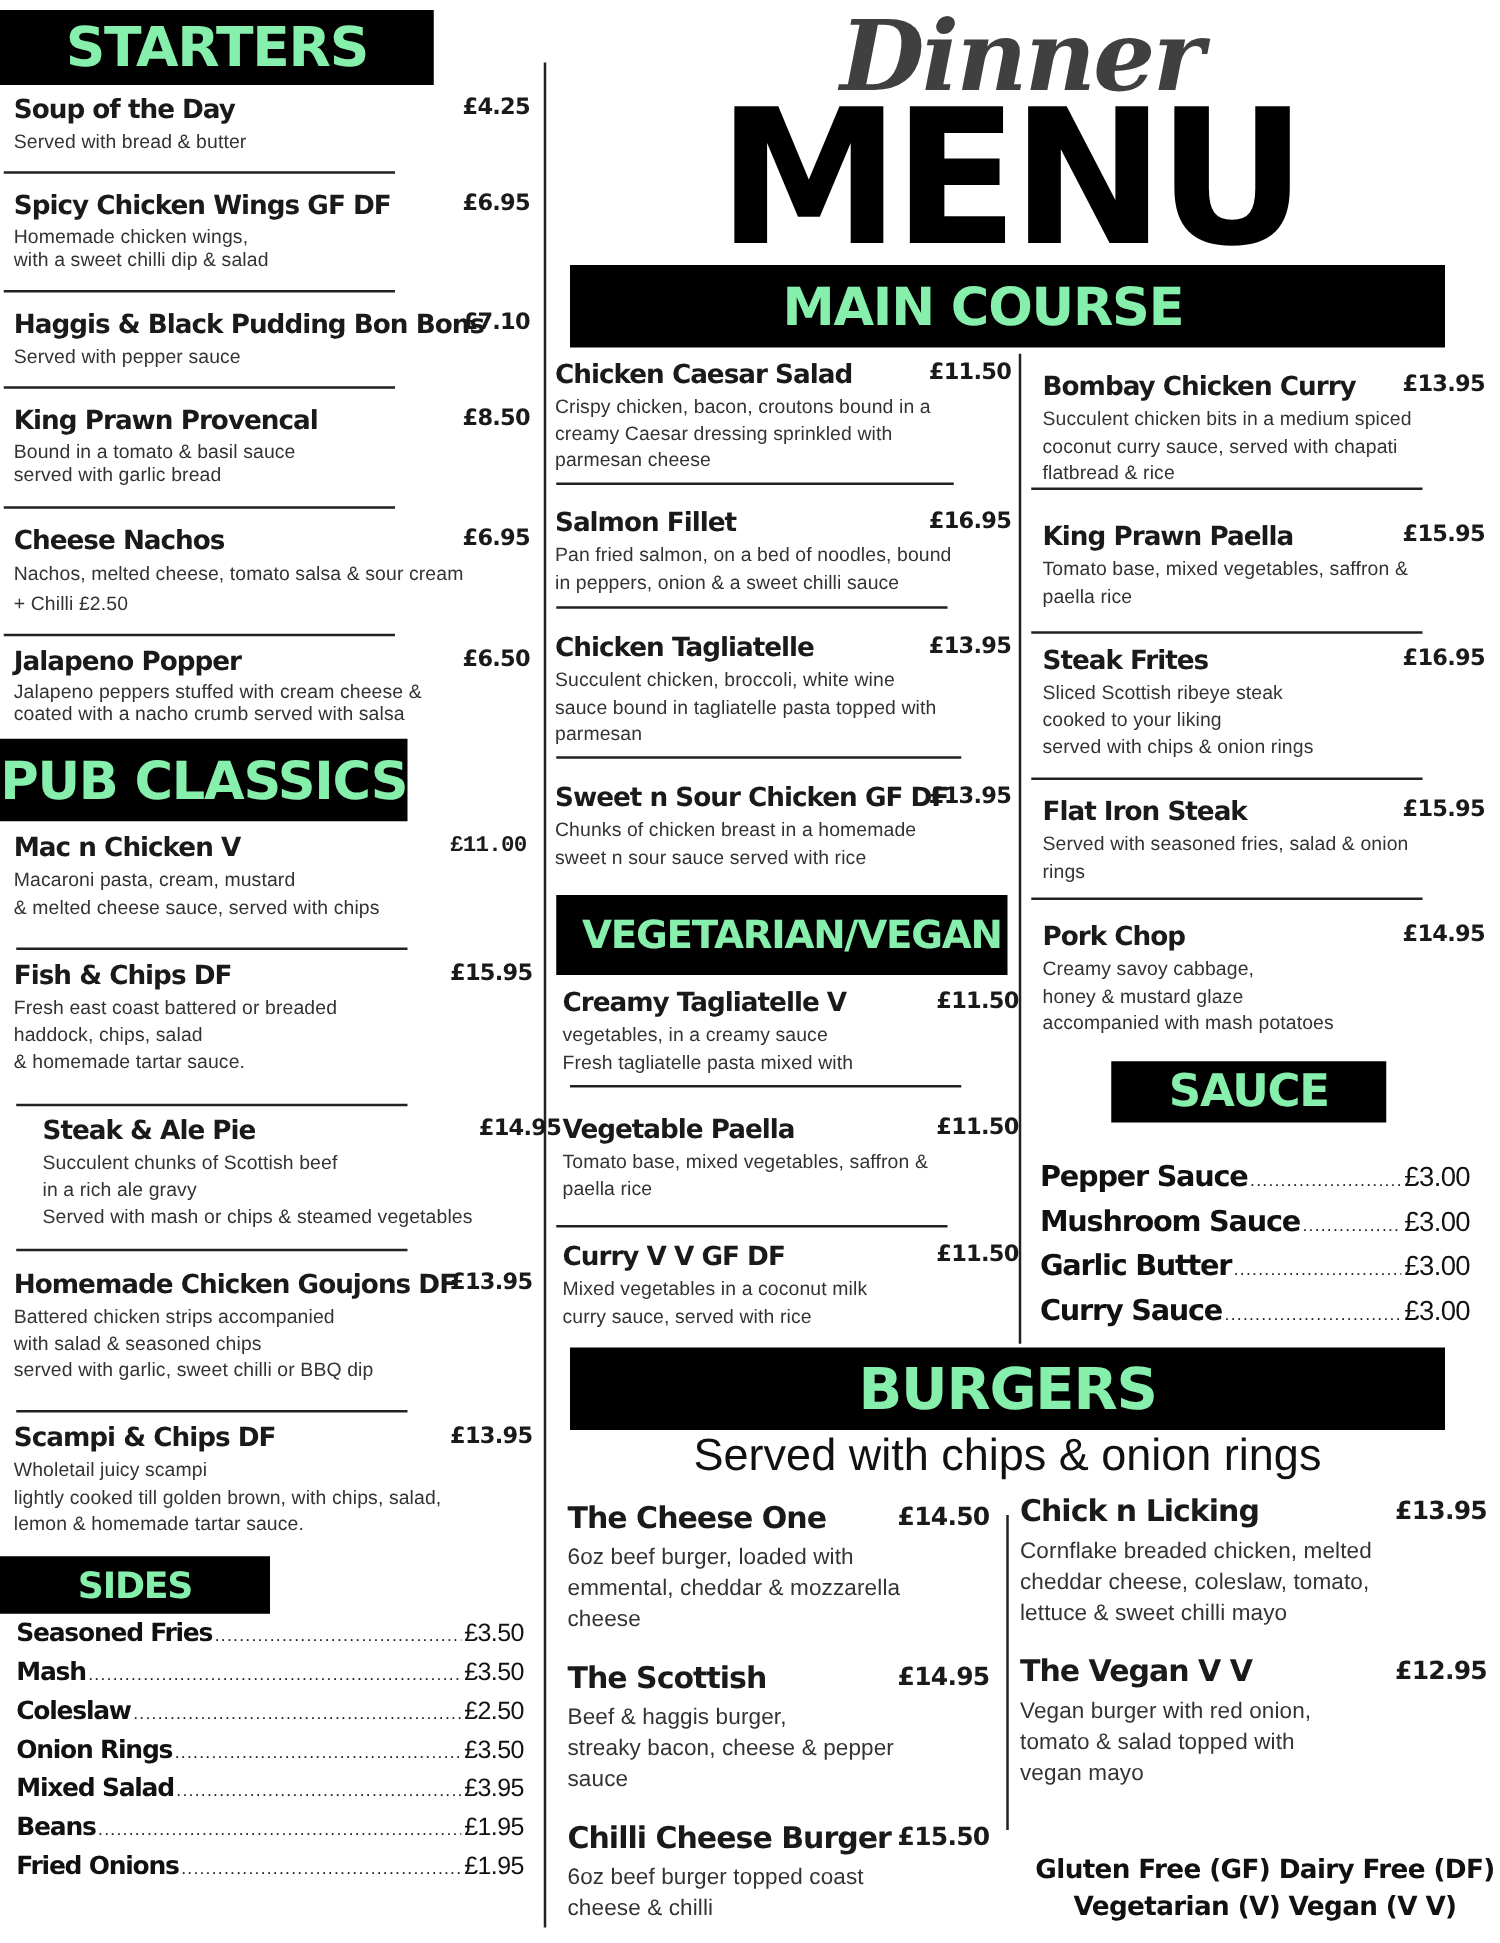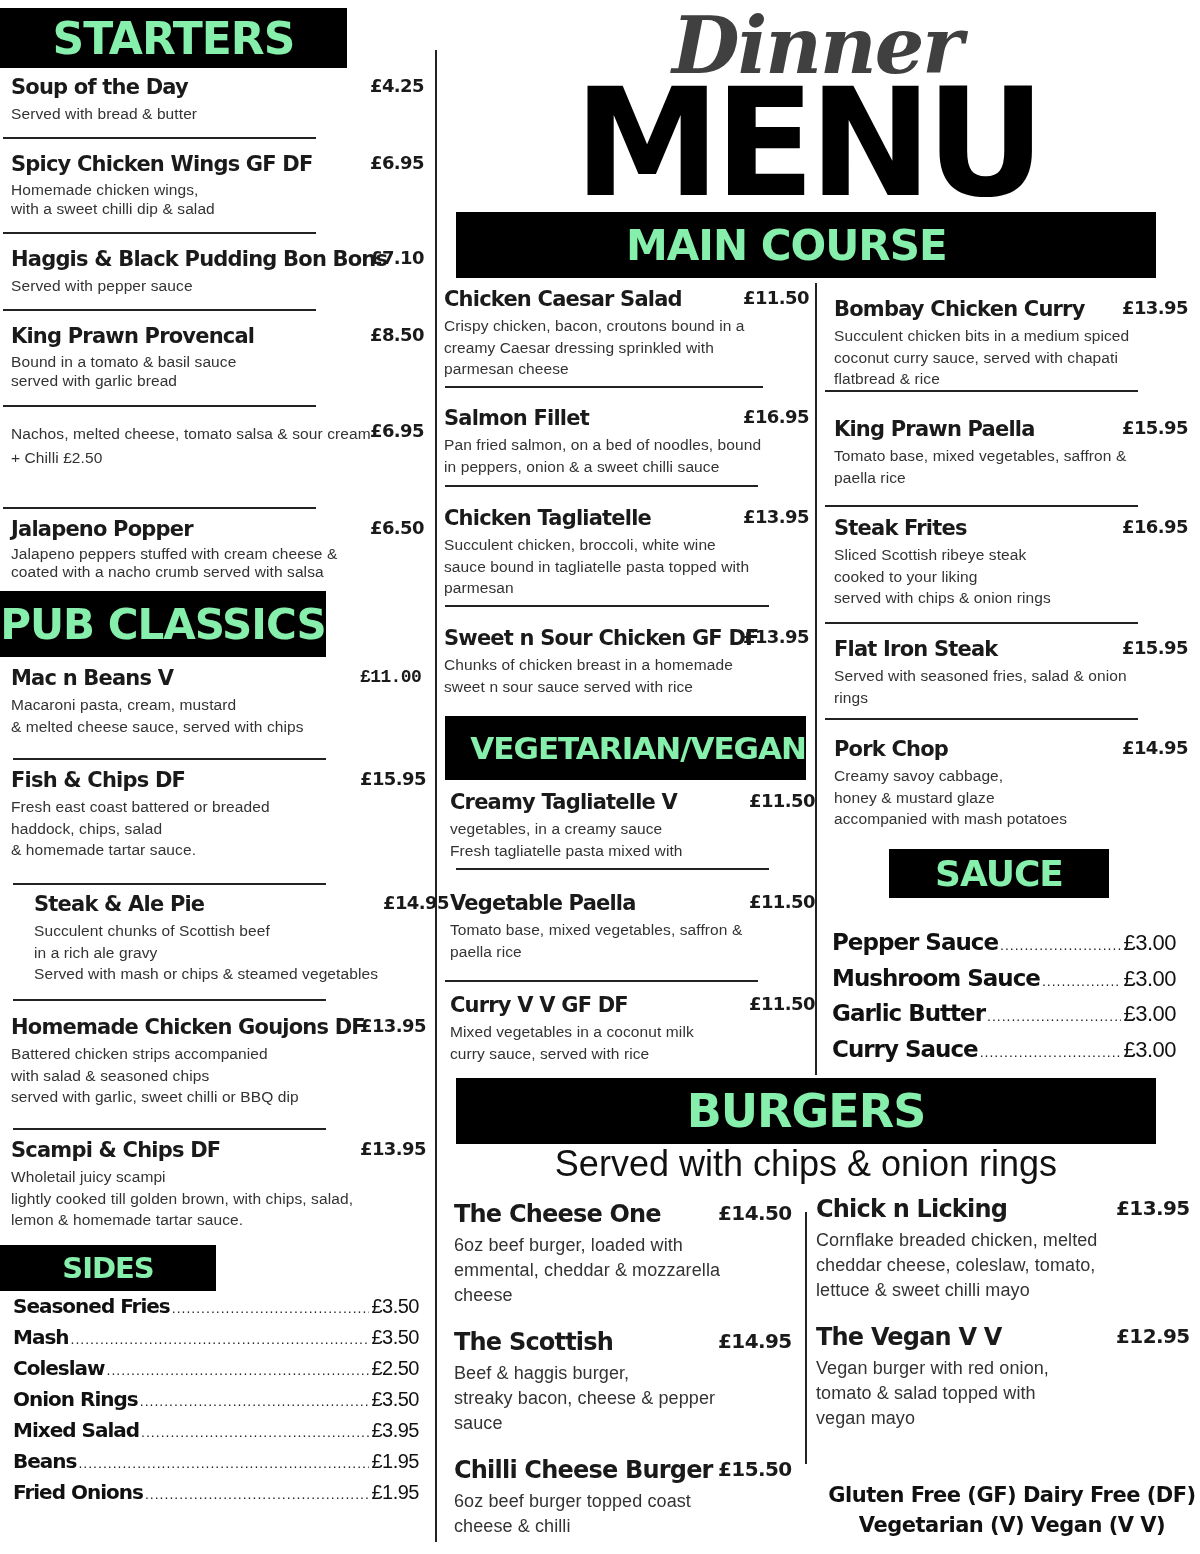--- a/index.html
+++ b/index.html
@@ -117,20 +117,21 @@
   <div class="name">King Prawn Provencal</div>
   <div class="price" style="left:359px;">£8.50</div>
   <div class="desc" style="line-height:19px;">
       <div>Bound in a tomato &amp; basil sauce</div>
       <div>served with garlic bread</div>
     </div>
 </div>
 <div class="hline" style="left:3px; top:405px; width:313px;"></div>
 
 <div class="item" style="left:11px; top:419px; width:410px;">
+  <div class="name">Cheese Nachos</div>
   <div class="price" style="left:359px;">£6.95</div>
   <div class="desc" style="line-height:24px;">
       <div>Nachos, melted cheese, tomato salsa &amp; sour cream</div>
       <div>+ Chilli £2.50</div>
     </div>
 </div>
 <div class="hline" style="left:3px; top:507px; width:313px;"></div>
 
 <div class="item" style="left:11px; top:516px; width:410px;">
   <div class="name">Jalapeno Popper</div>
@@ -139,21 +140,21 @@
       <div>Jalapeno peppers stuffed with cream cheese &amp;</div>
       <div>coated with a nacho crumb served with salsa</div>
     </div>
 </div>
 
 <div class="band" style="left:0; top:591px; width:326px; height:66px; font-size:42px;">
   <span>PUB CLASSICS</span>
 </div>
 
 <div class="item" style="left:11px; top:665px; width:410px;">
-  <div class="name">Mac n Beans V</div>
+  <div class="name">Mac n Chicken V</div>
   <div class="price" style="left:349px;font-family:Liberation Mono, monospace;">£11.00</div>
   <div class="desc">
       <div>Macaroni pasta, cream, mustard</div>
       <div>&amp; melted cheese sauce, served with chips</div>
     </div>
 </div>
 <div class="hline" style="left:13px; top:758px; width:313px;"></div>
 
 <div class="item" style="left:11px; top:767px; width:410px;">
   <div class="name">Fish &amp; Chips DF</div>
@@ -277,21 +278,21 @@
 
 <div class="item" style="left:444px; top:625px; width:360px;">
   <div class="name">Sweet n Sour Chicken GF DF</div>
   <div class="price" style="left:299px;">£13.95</div>
   <div class="desc">
       <div>Chunks of chicken breast in a homemade</div>
       <div>sweet n sour sauce served with rice</div>
     </div>
 </div>
 
-<div class="band" style="left:445px; top:716px; width:361px; height:64px; font-size:31px; justify-content:flex-end; padding-left:16px;">
+<div class="band" style="left:445px; top:716px; width:361px; height:64px; font-size:31px; justify-content:center; padding-left:16px;">
   <span>VEGETARIAN/VEGAN</span>
 </div>
 
 <div class="item" style="left:450px; top:789px; width:360px;">
   <div class="name">Creamy Tagliatelle V</div>
   <div class="price" style="left:299px;">£11.50</div>
   <div class="desc">
       <div>vegetables, in a creamy sauce</div>
       <div>Fresh tagliatelle pasta mixed with</div>
     </div>

